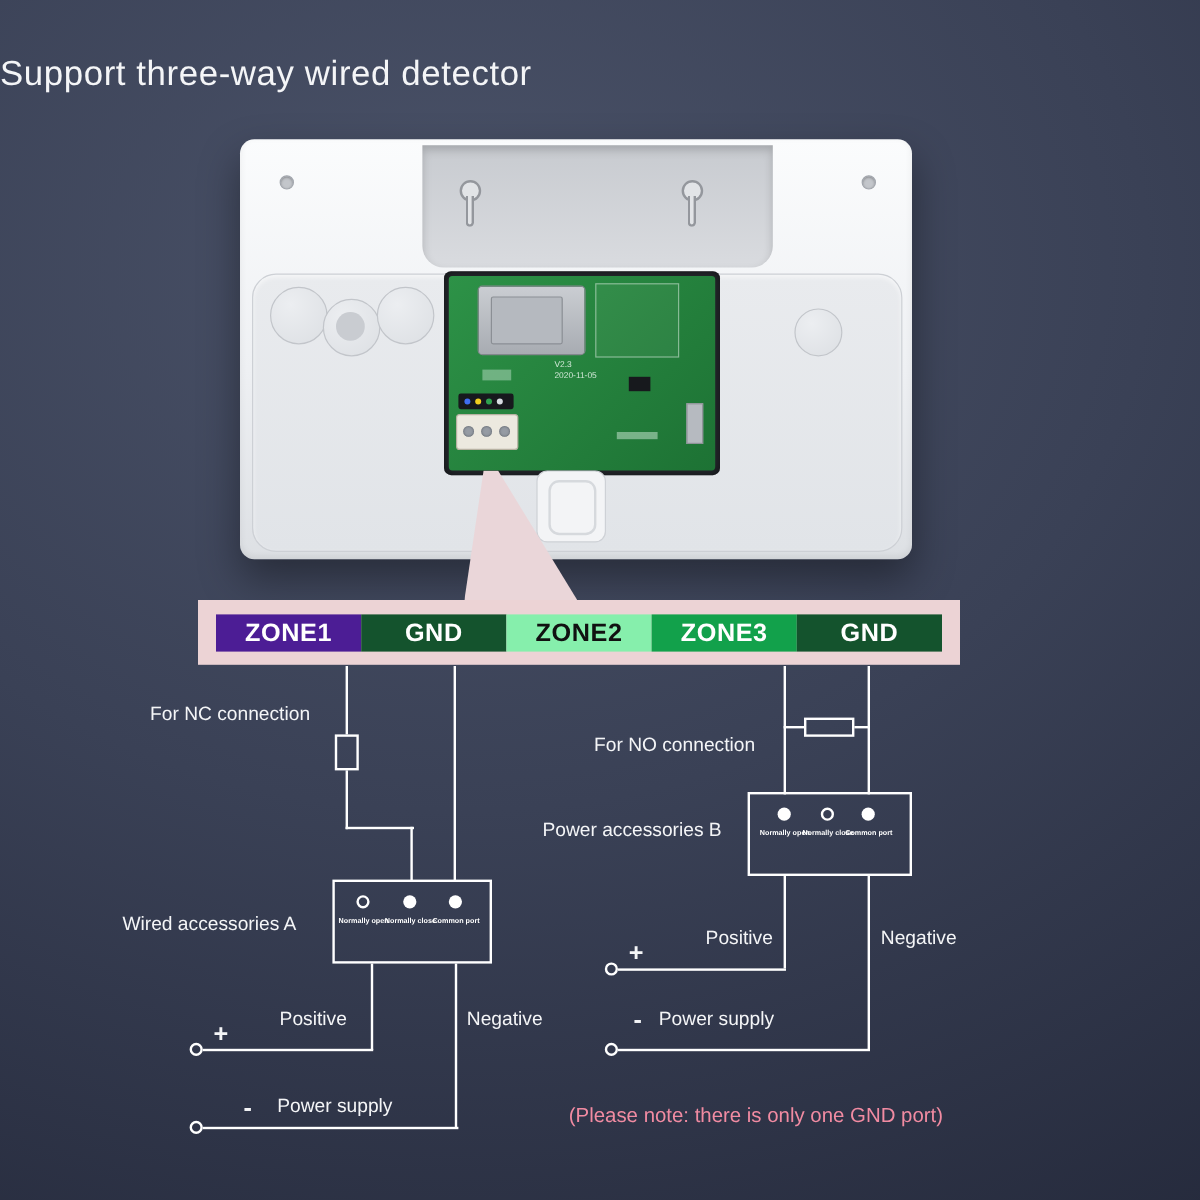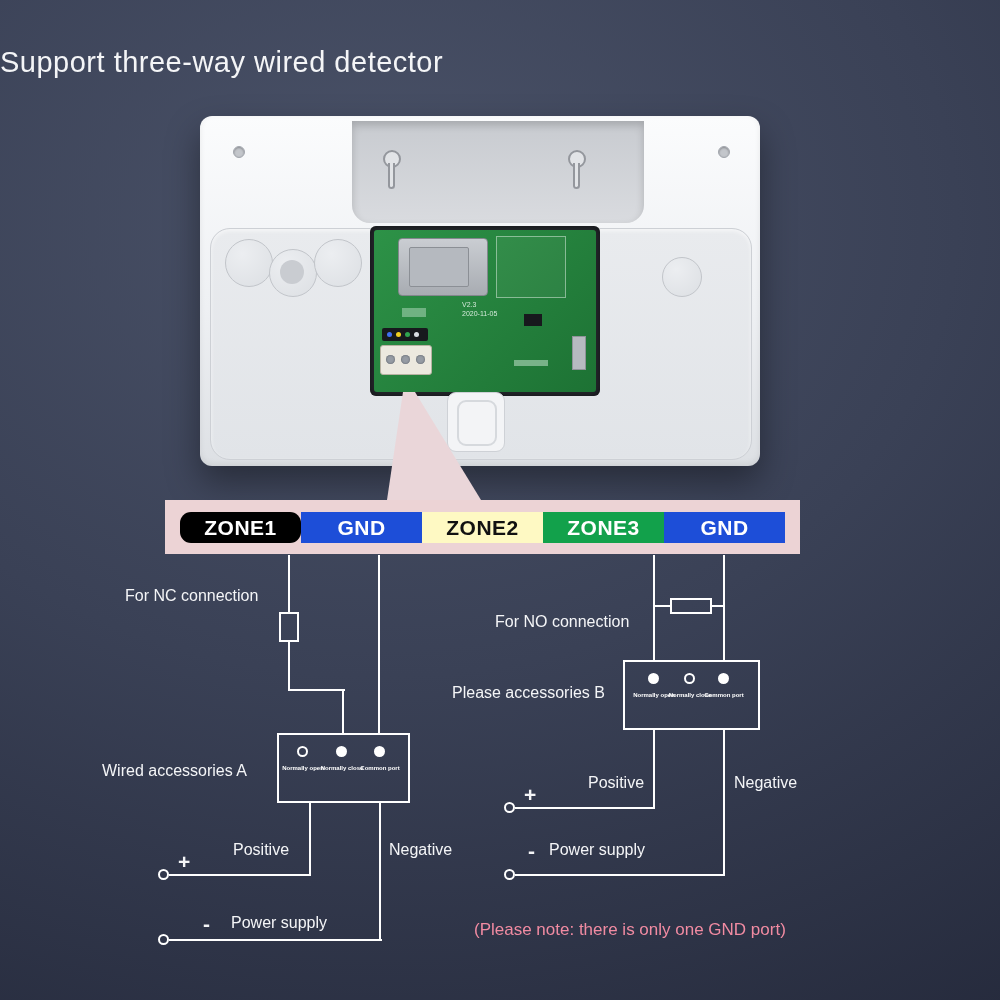--- a/index.html
+++ b/index.html
@@ -39,23 +39,23 @@
   .ant{position:absolute;left:198px;top:106px;width:12px;height:32px;background:#b6bac0;border:1px solid #8f9399;}
   .buzz{position:absolute;left:247px;top:276px;width:56px;height:58px;background:#f3f4f6;border:1px solid #ced1d6;border-radius:9px;}
   .buzz-in{position:absolute;left:9px;top:7px;width:36px;height:42px;border:2px solid #d6d9dd;border-radius:9px;}
 
   
   .beam{position:absolute;left:385px;top:392px;width:100px;height:108px;background:#ead6d9;
     clip-path:polygon(18px 0, 30px 0, 96px 108px, 2px 108px);}
   .band{position:absolute;left:165px;top:500px;width:635px;height:54px;background:#ecd3d5;}
   .zstrip{position:absolute;left:15px;top:12px;width:605px;height:31px;display:flex;}
   .zc{flex:1;display:flex;align-items:center;justify-content:center;font-size:21px;font-weight:700;letter-spacing:.5px;}
-  .z1{background:#000000;color:#fff;border-radius:11px;}
-  .zg{background:#1d4ed8;color:#fff;}
-  .z2{background:#fef9c3;color:#111;}
+  .z1{background:#4c1d95;color:#fff;}
+  .zg{background:#14532d;color:#fff;}
+  .z2{background:#86efac;color:#111;}
   .z3{background:#12a14b;color:#fff;}
 
   
   .w{position:absolute;background:#fff;}
   .res{position:absolute;border:2px solid #fff;background:transparent;}
   .accbox{position:absolute;border:2px solid #fff;background:transparent;}
   .dot{position:absolute;width:11px;height:11px;border-radius:50%;box-sizing:border-box;}
   .dot-open{border:2px solid #fff;}
   .dot-fill{background:#fff;}
   .pterm{position:absolute;width:11px;height:11px;border:2px solid #fff;border-radius:50%;box-sizing:border-box;}
@@ -178,21 +178,21 @@
     <div class="w" style="left:515px;top:807px;width:140px;height:2px;"></div>
     <span class="pterm" style="left:504px;top:802px;"></span>
     <div class="w" style="left:723px;top:730px;width:2px;height:145px;"></div>
     <div class="w" style="left:515px;top:874px;width:210px;height:2px;"></div>
     <span class="pterm" style="left:504px;top:869px;"></span>
   </div>
 
   <div class="lbl" style="left:125px;top:587px;text-align:center;">For NC connection</div>
   <div class="lbl" style="left:495px;top:613px;">For NO connection</div>
   <div class="lbl" style="left:102px;top:762px;">Wired accessories A</div>
-  <div class="lbl" style="left:452px;top:684px;">Please accessories B</div>
+  <div class="lbl" style="left:452px;top:684px;">Power accessories B</div>
 
   <div class="lbl" style="left:233px;top:841px;">Positive</div>
   <div class="lbl" style="left:389px;top:841px;">Negative</div>
   <div class="sign" style="left:178px;top:850px;">+</div>
   <div class="lbl" style="left:231px;top:914px;">Power supply</div>
   <div class="sign" style="left:203px;top:912px;">-</div>
 
   <div class="lbl" style="left:588px;top:774px;">Positive</div>
   <div class="lbl" style="left:734px;top:774px;">Negative</div>
   <div class="sign" style="left:524px;top:783px;">+</div>

